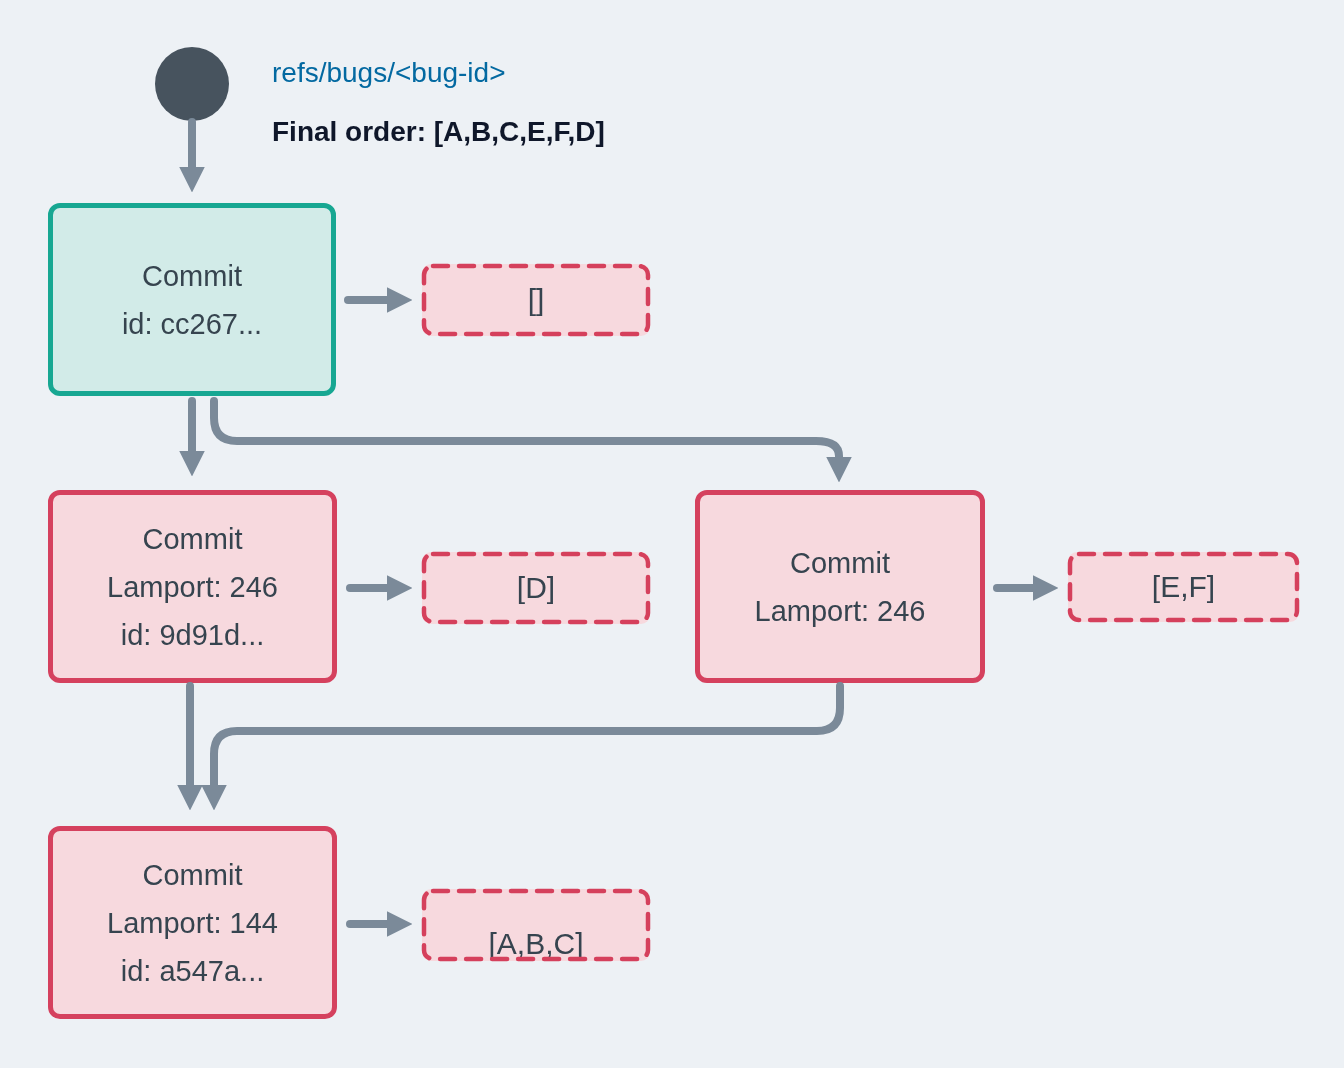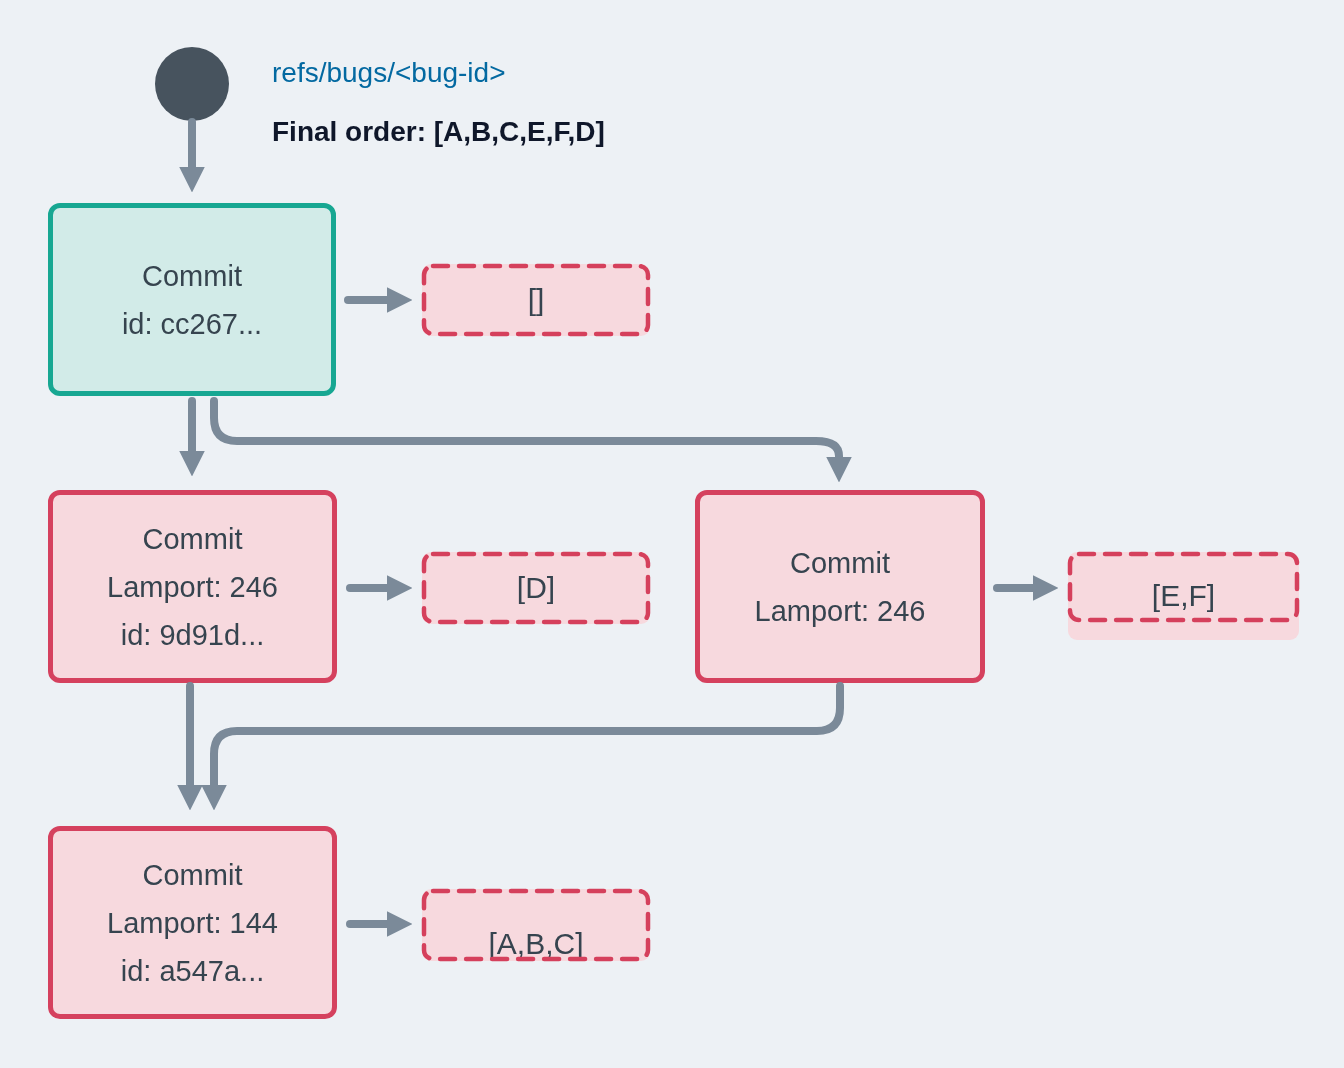--- a/index.html
+++ b/index.html
@@ -94,21 +94,21 @@
     <div>Lamport: 144</div>
     <div>id: a547a...</div>
   </div>
 
   <div class="ops" style="left:422px; top:264px; width:228px; height:72px;">
     <span>[]</span>
   </div>
   <div class="ops" style="left:422px; top:552px; width:228px; height:72px;">
     <span>[D]</span>
   </div>
-  <div class="ops" style="left:1068px; top:552px; width:231px; height:88px;">
+  <div class="ops" style="left:1068px; top:552px; width:231px; height:70px;">
     <span>[E,F]</span>
   </div>
   <div class="ops" style="left:422px; top:889px; width:228px; height:72px;align-items:flex-end;">
     <span>[A,B,C]</span>
   </div>
 
   <svg class="overlay" width="1344" height="1068" viewBox="0 0 1344 1068">
     <defs>
       <marker id="arrow" viewBox="0 0 10 10" refX="2" refY="5" markerWidth="3.2" markerHeight="3.2" orient="auto-start-reverse">
         <path d="M0 0 L10 5 L0 10 z" fill="#7b8a99"></path>

